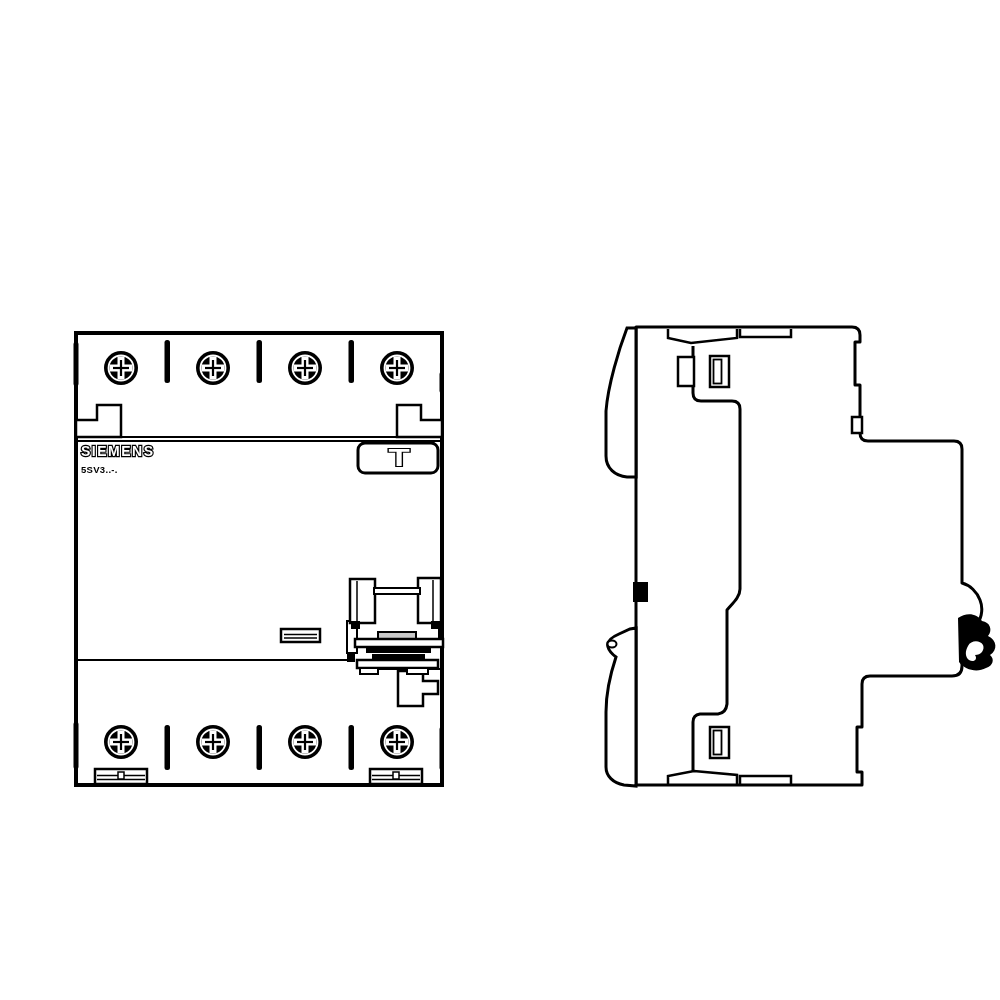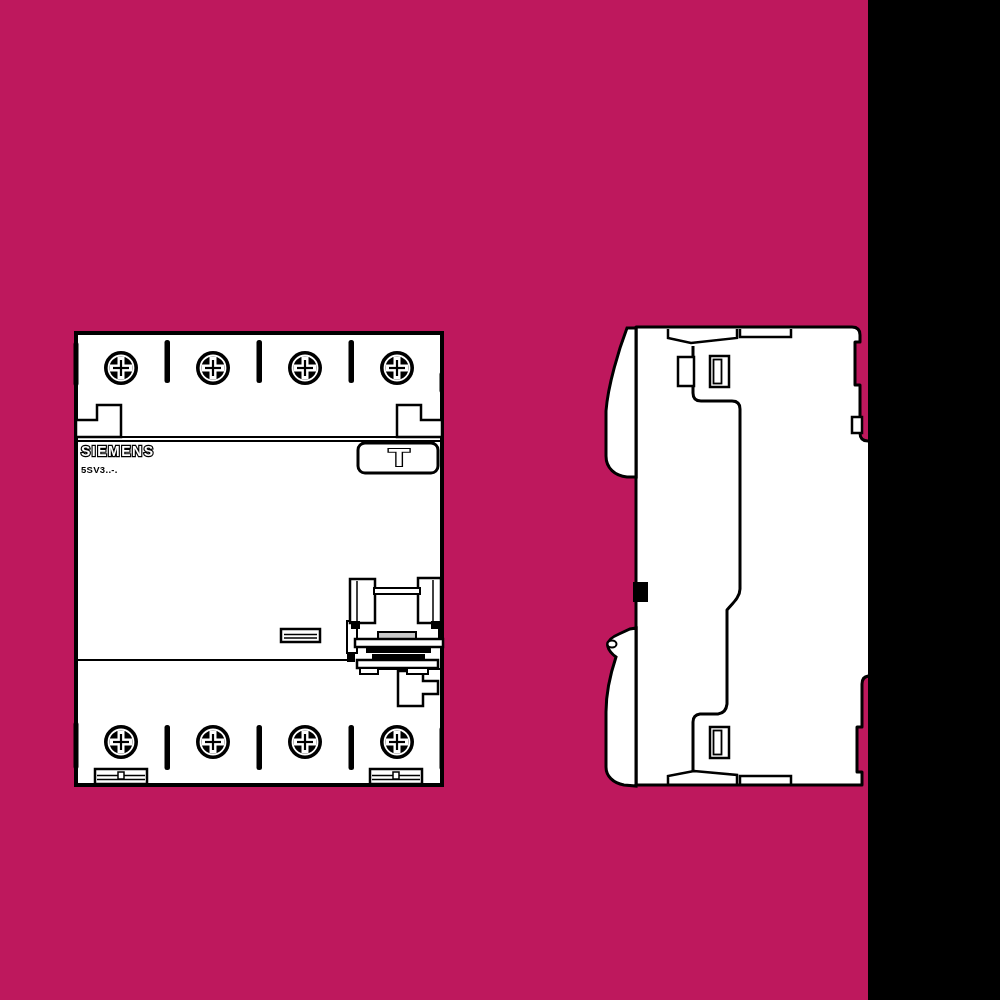--- a/index.html
+++ b/index.html
@@ -1,21 +1,21 @@
 <!DOCTYPE html>
 <html><head>
 <meta charset="utf-8">
 <title></title>
 <style>
   html, body { margin: 0; padding: 0; background: #000; }
   .canvas {
     position: relative;
-    width: 868px;
+    width: 1000px;
     height: 1000px;
-    background: #be185d;
+    background: #ffffff;
     overflow: hidden;
     font-family: "Liberation Sans", sans-serif;
   }
   svg { position: absolute; top: 0; left: 0; }
   .outline { fill: none; stroke: #000; }
   .white-part { fill: #fff; stroke: #000; }
   text { font-family: "Liberation Sans", sans-serif; }
   .brand-text {
     font-size: 14px; font-weight: bold; letter-spacing: 1.5px;
     fill: #fff; stroke: #000; stroke-width: 2.4px; paint-order: stroke;

